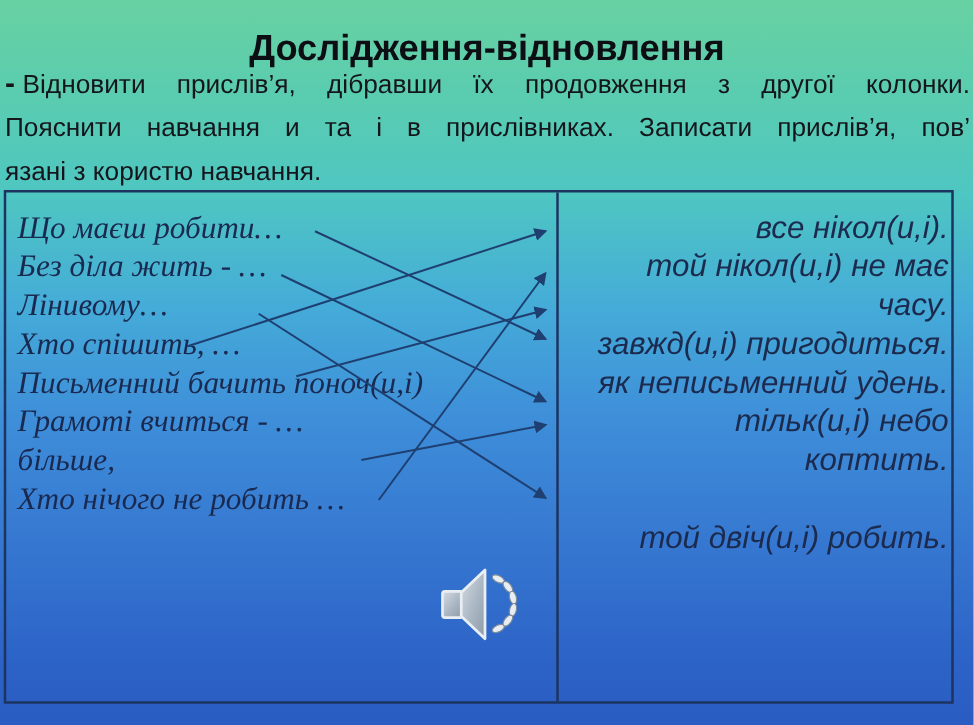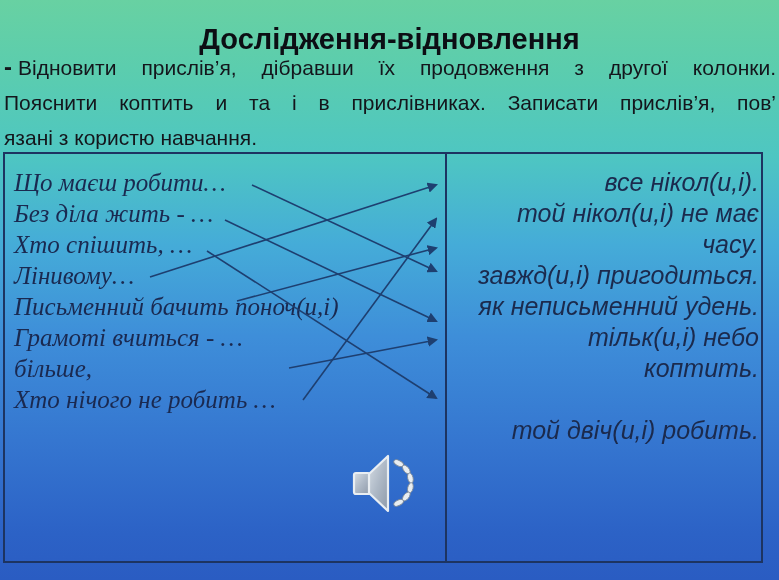--- a/index.html
+++ b/index.html
@@ -63,30 +63,30 @@
 </style>
 </head>
 <body>
 
 <div class="slide">
 
   <div class="title">Дослідження-відновлення</div>
 
   <div class="instructions">
     <div class="instr-line"><span class="bullet">-</span><span>Відновити прислів’я, дібравши їх продовження з другої колонки.</span></div>
-    <div class="instr-line">Пояснити коптить и та і в прислівниках. Записати прислів’я, пов’</div>
+    <div class="instr-line">Пояснити навчання и та і в прислівниках. Записати прислів’я, пов’</div>
     <div class="instr-line last">язані з користю навчання.</div>
   </div>
 
   <div class="ex-table">
     <div class="col col-left">
       <div class="tline">Що маєш робити…</div>
       <div class="tline">Без діла жить - …</div>
+      <div class="tline">Лінивому…</div>
       <div class="tline">Хто спішить, …</div>
-      <div class="tline">Лінивому…</div>
       <div class="tline">Письменний бачить поноч(и,і)</div>
       <div class="tline">Грамоті вчиться - …</div>
       <div class="tline">більше,</div>
       <div class="tline">Хто нічого не робить …</div>
     </div>
     <div class="col col-right">
       <div class="tline">все нікол(и,і).</div>
       <div class="tline">той нікол(и,і) не має</div>
       <div class="tline">часу.</div>
       <div class="tline">завжд(и,і) пригодиться.</div>

